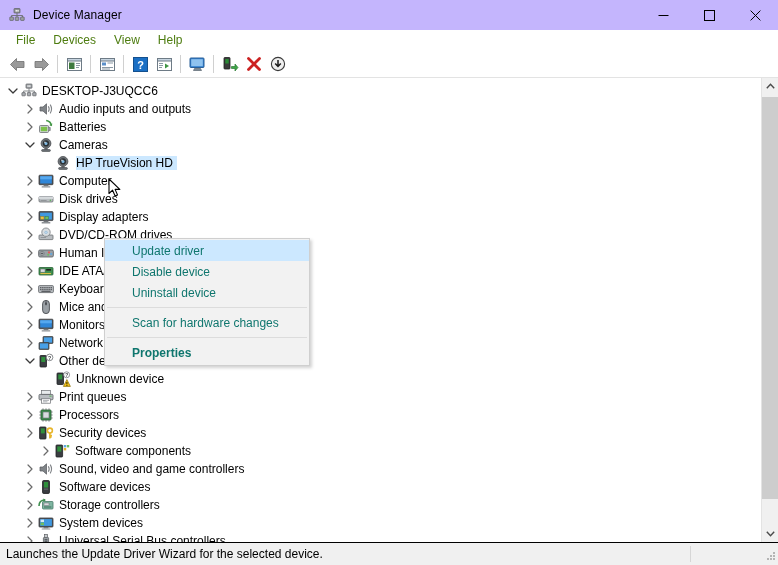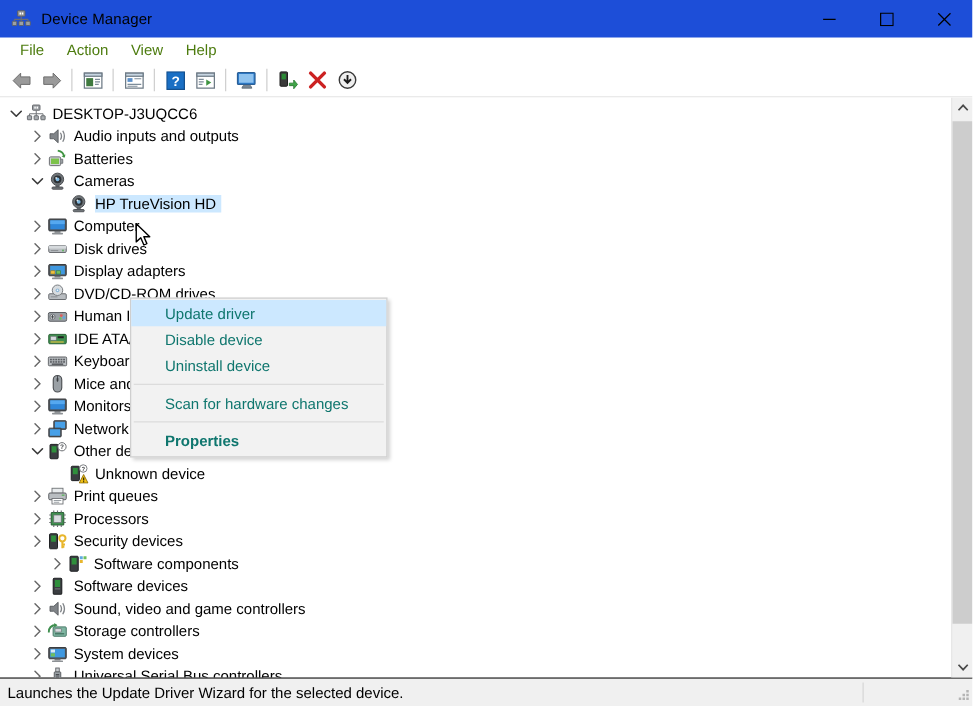--- a/index.html
+++ b/index.html
@@ -14,21 +14,21 @@
     position: relative;
     width: 778px; height: 565px;
     background: #ffffff;
     display: flex;
     flex-direction: column;
   }
 
   
   .titlebar {
     height: 30px;
-    background: #1d4ed8;
+    background: #c4b5fd;
     display: flex;
     align-items: center;
     flex: 0 0 30px;
     position: relative;
   }
   .title-icon {
     width: 16px; height: 16px;
     margin-left: 9px; margin-right: 8px;
     position: relative;
     flex: 0 0 16px;
@@ -266,21 +266,21 @@
       <div class="win-btn">
         <svg width="11" height="11" viewBox="0 0 11 11">
             <path d="M0.6 0.6 L10.4 10.4 M10.4 0.6 L0.6 10.4" stroke="#000" stroke-width="1"></path>
           </svg>
       </div>
     </div>
   </div>
 
   <div class="menubar">
     <div class="menu-item">File</div>
-    <div class="menu-item">Action</div>
+    <div class="menu-item">Devices</div>
     <div class="menu-item">View</div>
     <div class="menu-item">Help</div>
   </div>
 
   <div class="toolbar">
     <div class="tb-btn">
       <svg width="17" height="15" viewBox="0 0 17 15">
         <path d="M7.5 1.5 L1.5 7.5 L7.5 13.5 L7.5 10.5 L15 10.5 L15 4.5 L7.5 4.5 Z" fill="#9a9a9a" stroke="#6e6e6e" stroke-width="0.8" stroke-linejoin="round"></path>
       </svg>
     </div>
@@ -714,41 +714,41 @@
           <span class="label">Software components</span>
         </div>
         <div class="row" style="padding-left: 22px;">
           <span class="twisty">
             <svg width="8" height="10" viewBox="0 0 8 10">
               <path d="M2 1 L6 5 L2 9" stroke="#6a6a6a" stroke-width="1.2" fill="none" stroke-linecap="round" stroke-linejoin="round"></path>
             </svg>
           </span>
           <span class="node-icon">
             <svg width="16" height="16" viewBox="0 0 16 16">
+      <path d="M2 6 L5 6 L8.5 2.8 L8.5 13.2 L5 10 L2 10 Z" fill="#808488" stroke="#55585c" stroke-width="0.7" stroke-linejoin="round"></path>
+      <path d="M10.3 5.2 Q12.1 8 10.3 10.8" stroke="#808488" stroke-width="1.1" fill="none"></path>
+      <path d="M12.2 3.6 Q14.9 8 12.2 12.4" stroke="#808488" stroke-width="1.1" fill="none"></path>
+    </svg>
+          </span>
+          <span class="label">Sound, video and game controllers</span>
+        </div>
+        <div class="row" style="padding-left: 22px;">
+          <span class="twisty">
+            <svg width="8" height="10" viewBox="0 0 8 10">
+              <path d="M2 1 L6 5 L2 9" stroke="#6a6a6a" stroke-width="1.2" fill="none" stroke-linecap="round" stroke-linejoin="round"></path>
+            </svg>
+          </span>
+          <span class="node-icon">
+            <svg width="16" height="16" viewBox="0 0 16 16">
       <rect x="4.6" y="1.6" width="6.8" height="12.8" rx="0.9" fill="#3a3d41" stroke="#1f2123" stroke-width="0.9"></rect>
       <rect x="5.9" y="3" width="4.2" height="5.6" fill="#2f8f3c"></rect>
       <rect x="5.9" y="9.6" width="4.2" height="1" fill="#6b6e72"></rect>
     </svg>
           </span>
           <span class="label">Software devices</span>
-        </div>
-        <div class="row" style="padding-left: 22px;">
-          <span class="twisty">
-            <svg width="8" height="10" viewBox="0 0 8 10">
-              <path d="M2 1 L6 5 L2 9" stroke="#6a6a6a" stroke-width="1.2" fill="none" stroke-linecap="round" stroke-linejoin="round"></path>
-            </svg>
-          </span>
-          <span class="node-icon">
-            <svg width="16" height="16" viewBox="0 0 16 16">
-      <path d="M2 6 L5 6 L8.5 2.8 L8.5 13.2 L5 10 L2 10 Z" fill="#808488" stroke="#55585c" stroke-width="0.7" stroke-linejoin="round"></path>
-      <path d="M10.3 5.2 Q12.1 8 10.3 10.8" stroke="#808488" stroke-width="1.1" fill="none"></path>
-      <path d="M12.2 3.6 Q14.9 8 12.2 12.4" stroke="#808488" stroke-width="1.1" fill="none"></path>
-    </svg>
-          </span>
-          <span class="label">Sound, video and game controllers</span>
         </div>
         <div class="row" style="padding-left: 22px;">
           <span class="twisty">
             <svg width="8" height="10" viewBox="0 0 8 10">
               <path d="M2 1 L6 5 L2 9" stroke="#6a6a6a" stroke-width="1.2" fill="none" stroke-linecap="round" stroke-linejoin="round"></path>
             </svg>
           </span>
           <span class="node-icon">
             <svg width="16" height="16" viewBox="0 0 16 16">
       <rect x="4.5" y="4.5" width="10.5" height="7.5" rx="0.8" fill="#7fb6a2" stroke="#4a7a68" stroke-width="0.8"></rect>

